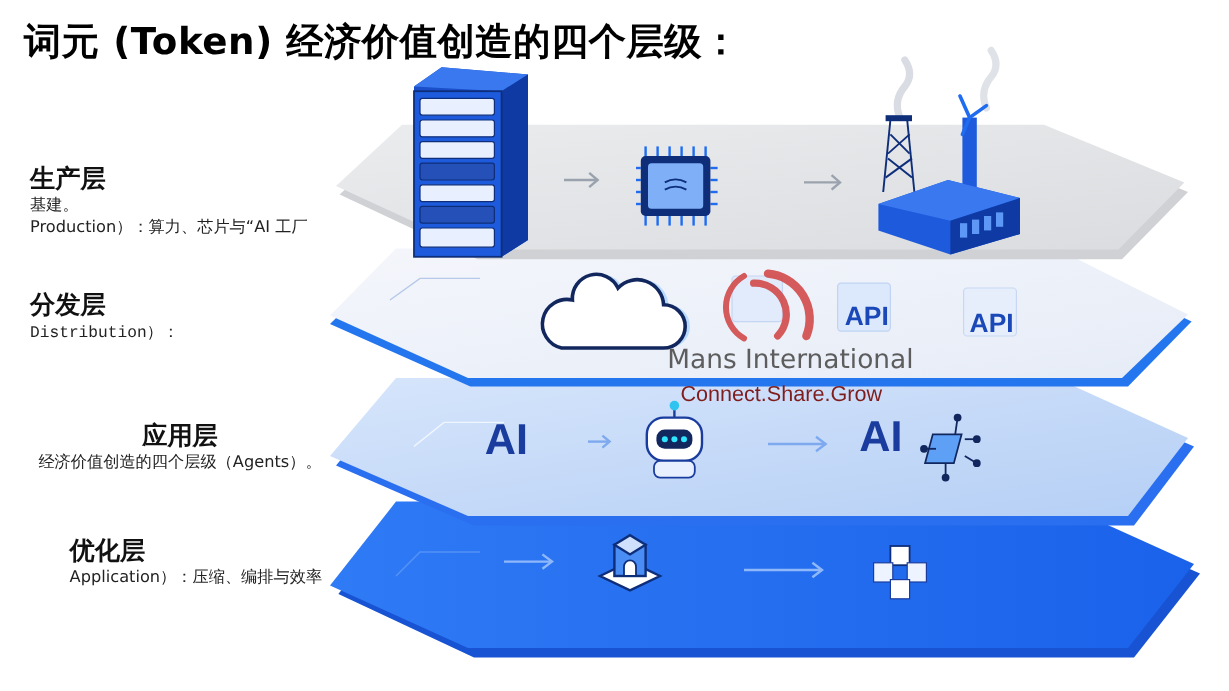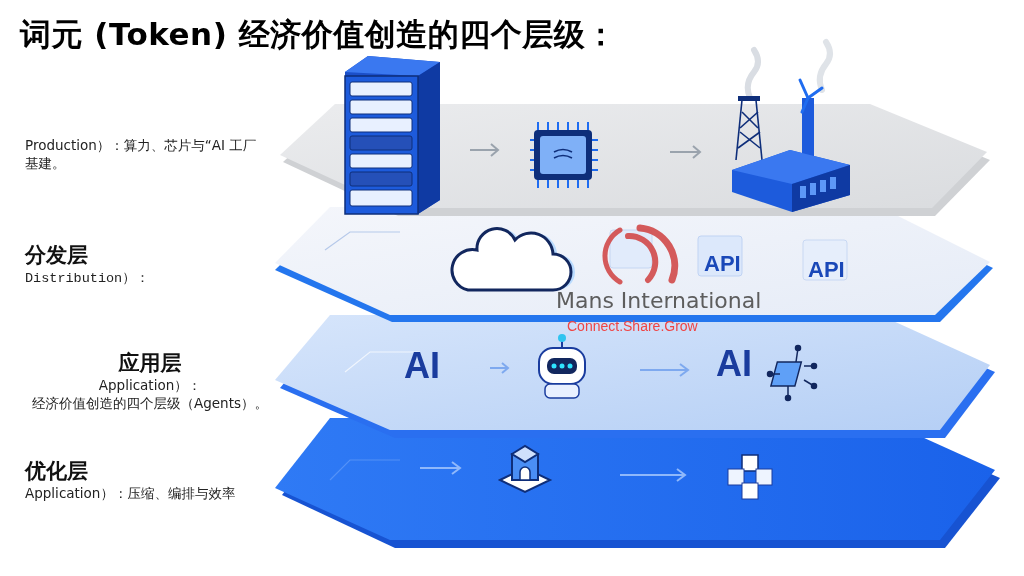--- a/index.html
+++ b/index.html
@@ -3,42 +3,42 @@
 <meta charset="utf-8">
 <style>
   html,body{margin:0;padding:0;}
   body{width:1024px;height:576px;overflow:hidden;background:#ffffff;position:relative;font-family:"DejaVu Sans","Liberation Sans",sans-serif;}
   .title{position:absolute;left:20px;top:14px;font-size:31px;font-weight:bold;color:#000000;letter-spacing:0.5px;white-space:nowrap;}
   .label{position:absolute;left:25px;width:250px;color:#111;}
   .label .h{font-size:21px;font-weight:bold;line-height:26px;}
   .label .d{font-size:13.5px;line-height:18px;color:#222;}
   svg.stage{position:absolute;left:0;top:0;}
   .watermark{position:absolute;left:556px;top:288px;font-family:"DejaVu Sans",sans-serif;font-size:22px;color:#5d5d5d;white-space:nowrap;}
-  .tagline{position:absolute;left:567px;top:318px;font-family:"Liberation Sans",sans-serif;font-size:14px;color:#ef4444;white-space:nowrap;}
+  .tagline{position:absolute;left:567px;top:318px;font-family:"Liberation Sans",sans-serif;font-size:18px;color:#7f1d1d;white-space:nowrap;}
   .api-text{font-family:"Liberation Sans",sans-serif;font-weight:bold;}
 </style>
 </head>
 <body>
 
 <div class="title">词元 (Token) 经济价值创造的四个层级：</div>
 
 <div class="label" style="top:136px;">
+  <div class="h">生产层</div>
+  <div class="d">基建。</div>
   <div class="d">Production）：算力、芯片与“AI 工厂</div>
-  <div class="d">基建。</div>
 </div>
 <div class="label" style="top:244px;font-family:Liberation Mono, monospace;">
   <div class="h">分发层</div>
   <div class="d">Distribution）：</div>
 </div>
 <div class="label" style="top:350px;text-align:center;">
   <div class="h">应用层</div>
-  <div class="d">Application）：</div>
   <div class="d">经济价值创造的四个层级（Agents）。</div>
 </div>
-<div class="label" style="top:458px;">
+<div class="label" style="top:446px;margin-left:33px;">
   <div class="h">优化层</div>
   <div class="d">Application）：压缩、编排与效率</div>
 </div>
 
 <svg class="stage" width="1024" height="576" viewBox="0 0 1024 576">
   <defs>
     <linearGradient id="g4" x1="0" y1="0" x2="1" y2="0">
       <stop offset="0" stop-color="#2f7af5"></stop>
         <stop offset="1" stop-color="#1a62ea"></stop>
     </linearGradient>

